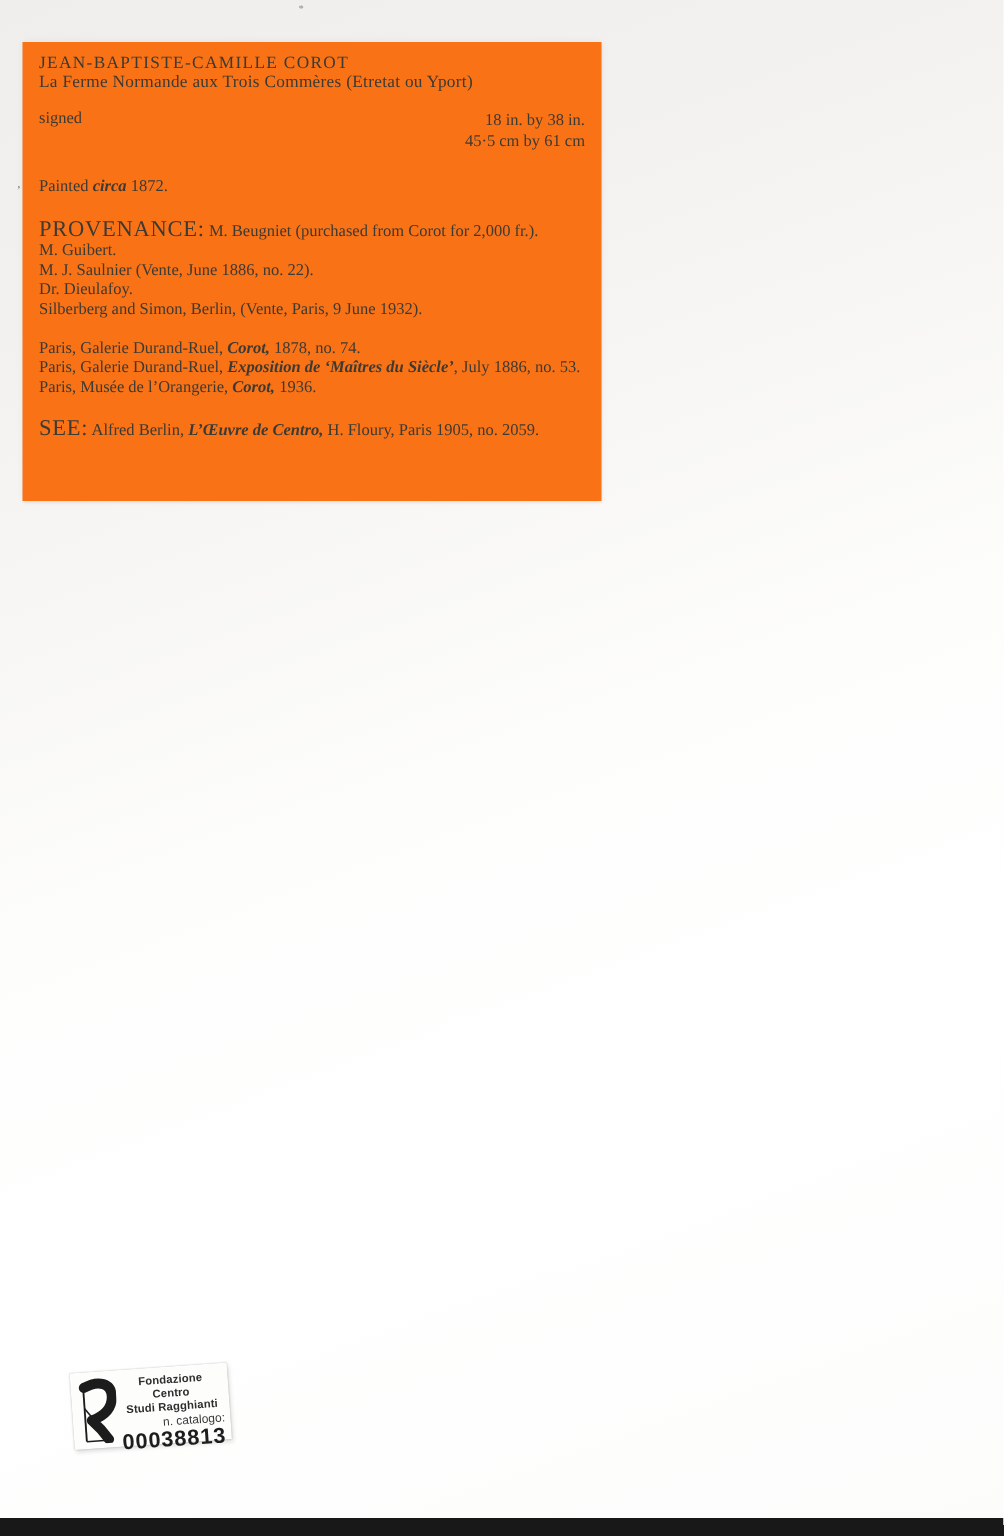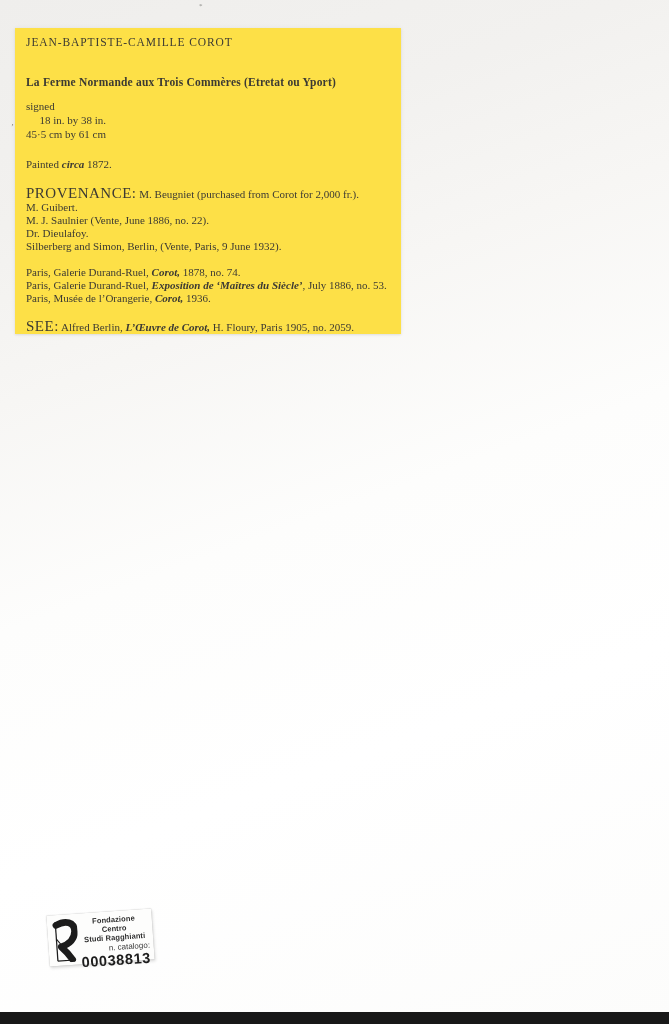--- a/index.html
+++ b/index.html
@@ -5,28 +5,28 @@
   html,body { margin:0; padding:0; }
   body {
     width:669px; height:1024px; position:relative; overflow:hidden;
     background: linear-gradient(160deg, #efeeec 0%, #f2f1ef 18%, #f7f6f4 32%, #fdfdfc 50%, #ffffff 70%, #fcfcfb 100%);
     font-family: "Liberation Serif", "DejaVu Serif", serif;
   }
 
   
   .clipping {
     position:absolute; left:15px; top:28px; width:386px; height:306px;
-    background:#fde047;
+    background:#f97316;
     box-shadow: 0 0 5px rgba(0,0,0,0.05), 0 1px 2px rgba(0,0,0,0.08);
     box-sizing:border-box; padding:8px 11px 6px 11px;
     color:#3c3a33; font-size:11px; line-height:13px;
   }
   .artist  { font-size:11.5px; letter-spacing:0.9px; white-space:nowrap; }
-  .title   { font-weight:bold; font-size:11.5px; margin-top:27px; white-space:nowrap; letter-spacing:0.2px; }
-  .signed-row { display:flex; justify-content:space-between; align-items:flex-start; margin-top:11px;flex-direction:column; }
+  .title   { font-weight:normal; font-size:11.5px; white-space:nowrap; letter-spacing:0.2px; }
+  .signed-row { display:flex; justify-content:space-between; align-items:flex-start; margin-top:11px; }
   .dims    { text-align:right; line-height:14px; white-space:nowrap; }
   .painted { margin-top:17px; }
   .section-prov { margin-top:16px; }
   .section-exhib{ margin-top:13px; }
   .section-see  { margin-top:15px; }
   .line    { white-space:nowrap; }
   .it      { font-style:italic;font-weight:bold; }
   .sc      { font-size:15px; letter-spacing:0.5px; }
 
   
@@ -80,21 +80,21 @@
     <div class="line"><span>Dr. Dieulafoy.</span></div>
     <div class="line"><span>Silberberg and Simon, Berlin, (Vente, Paris, 9 June 1932).</span></div>
   </div>
 
   <div class="section-exhib">
     <div class="line"><span>Paris, Galerie Durand-Ruel, </span><span class="it">Corot,</span><span> 1878, no. 74.</span></div>
     <div class="line"><span>Paris, Galerie Durand-Ruel, </span><span class="it">Exposition de ‘Maîtres du Siècle’</span><span>, July 1886, no. 53.</span></div>
     <div class="line"><span>Paris, Musée de l’Orangerie, </span><span class="it">Corot,</span><span> 1936.</span></div>
   </div>
 
-  <div class="section-see line"><span class="sc">SEE:</span><span> Alfred Berlin, </span><span class="it">L’Œuvre de Corot,</span><span> H. Floury, Paris 1905, no. 2059.</span></div>
+  <div class="section-see line"><span class="sc">SEE:</span><span> Alfred Berlin, </span><span class="it">L’Œuvre de Centro,</span><span> H. Floury, Paris 1905, no. 2059.</span></div>
 </div>
 
 <div class="stamp">
   <div class="stamp-logo">
     <svg width="26" height="44" viewBox="0 0 26 46" xmlns="http://www.w3.org/2000/svg">
       <g stroke="#1c1c1c" fill="none">
         <line x1="4" y1="3" x2="4" y2="44" stroke-width="1.3"></line>
         <line x1="4" y1="21" x2="21" y2="44" stroke-width="1.1"></line>
         <line x1="4" y1="44" x2="21" y2="44" stroke-width="1.1"></line>
         <path d="M 4.5 6.5 C 15 1.5, 24 4.5, 23.5 14 C 23 23.5, 15.5 27.5, 8.5 29.5 C 12.5 33.5, 16.5 38.5, 19.5 43.5" stroke-width="7" stroke-linecap="round" stroke-linejoin="round"></path>

